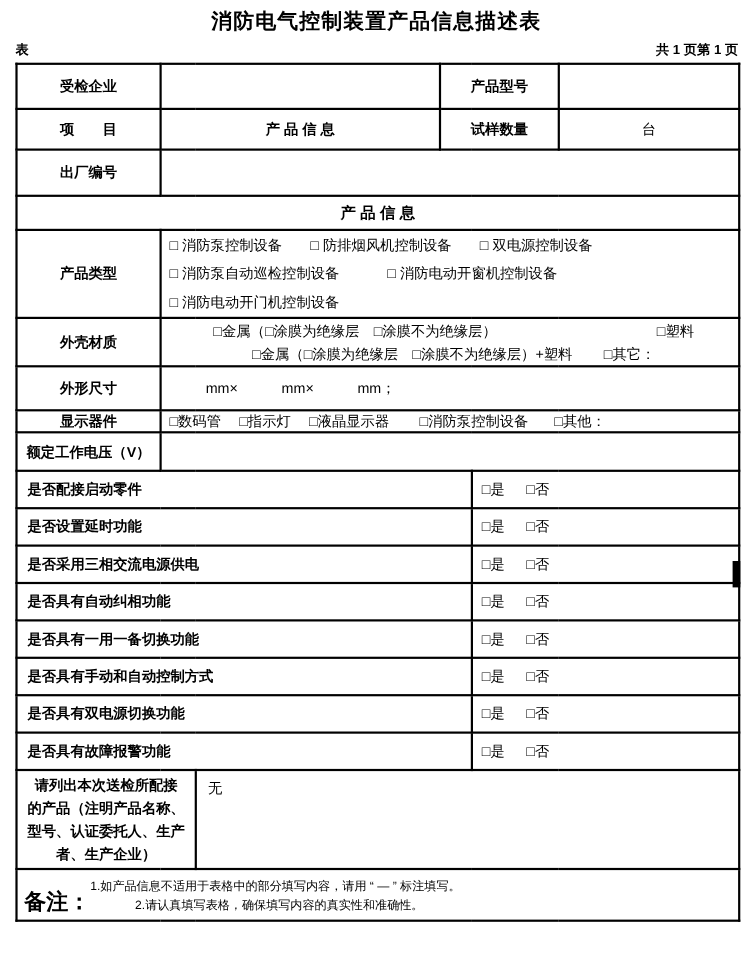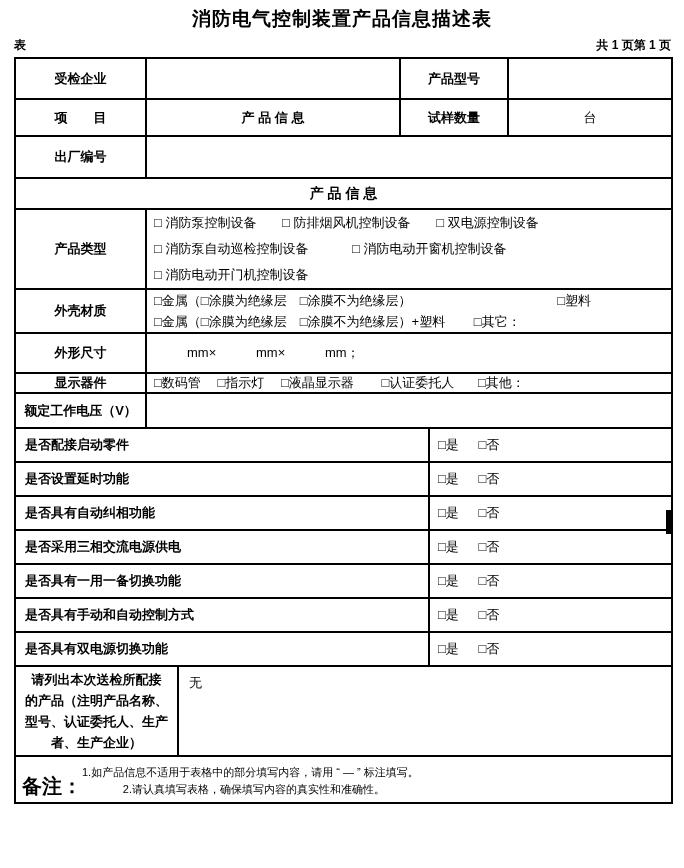--- a/index.html
+++ b/index.html
@@ -11,21 +11,21 @@
              justify-content:space-between;font-size:12px;font-weight:bold;}
   table.main{position:absolute;top:57px;left:14px;width:657px;border-collapse:collapse;
              table-layout:fixed;font-size:13px;}
   td{border:2px solid #000;padding:0;overflow:hidden;}
   .lbl{font-weight:bold;text-align:center;vertical-align:middle;font-size:13px;}
   .center{text-align:center;vertical-align:middle;}
   .fill{vertical-align:middle;}
   .content{padding-left:7px;vertical-align:middle;font-size:13px;}
   .cline{white-space:nowrap;}
   .ptype .cline{line-height:26px;}
-  .shell .cline{line-height:21px;}
+  .shell .cline{line-height:21px;text-align:center;}
   .cb-item{white-space:pre;}
   .ptype .cb-item + .cb-item{margin-left:22px;}
   .ptype .cline.l2 .cb-item + .cb-item{margin-left:40px;}
   .shell .sgap1{margin-left:142px;}
   .shell .sgap2{margin-left:25px;}
   .disp .cb-item + .cb-item{margin-left:13px;}
   .disp .cb-item:nth-of-type(4){margin-left:24px;}
   .disp .cb-item:nth-of-type(5){margin-left:20px;}
   .dim{white-space:pre;padding-left:40px;}
   .hdr-cell{font-weight:bold;text-align:center;vertical-align:middle;font-size:14px;}
@@ -130,21 +130,21 @@
         <td class="lbl">外形尺寸</td>
         <td class="content dim" colspan="5">mm×           mm×           mm；</td>
       </tr>
 
       <tr class="h-disp">
         <td class="lbl">显示器件</td>
         <td class="content disp" colspan="5">
           <span class="cb-item">□数码管</span>
           <span class="cb-item">□指示灯</span>
           <span class="cb-item">□液晶显示器</span>
-          <span class="cb-item">□认证委托人</span>
+          <span class="cb-item">□消防泵控制设备</span>
           <span class="cb-item">□其他：</span>
         </td>
       </tr>
 
       <tr class="h-volt">
         <td class="lbl">额定工作电压（V）</td>
         <td class="fill" colspan="5"></td>
       </tr>
     </tbody>
 
@@ -164,40 +164,40 @@
         <span class="q-label">是否设置延时功能</span>
       </td>
       <td class="ac" colspan="2">
         <span class="cb-item">□是</span>
         <span class="cb-item ans-gap">□否</span>
       </td>
     </tr>
 
     <tr>
       <td class="qc" colspan="4">
+        <span class="q-label">是否采用三相交流电源供电</span>
+      </td>
+      <td class="ac" colspan="2">
+        <span class="cb-item">□是</span>
+        <span class="cb-item ans-gap">□否</span>
+      </td>
+    </tr>
+
+    <tr>
+      <td class="qc" colspan="4">
         <span class="q-label">是否具有自动纠相功能</span>
       </td>
       <td class="ac" colspan="2">
         <span class="cb-item">□是</span>
         <span class="cb-item ans-gap">□否</span>
       </td>
     </tr>
 
     <tr>
       <td class="qc" colspan="4">
-        <span class="q-label">是否采用三相交流电源供电</span>
-      </td>
-      <td class="ac" colspan="2">
-        <span class="cb-item">□是</span>
-        <span class="cb-item ans-gap">□否</span>
-      </td>
-    </tr>
-
-    <tr>
-      <td class="qc" colspan="4">
         <span class="q-label">是否具有一用一备切换功能</span>
       </td>
       <td class="ac" colspan="2">
         <span class="cb-item">□是</span>
         <span class="cb-item ans-gap">□否</span>
       </td>
     </tr>
 
     <tr>
       <td class="qc" colspan="4">
@@ -212,20 +212,29 @@
     <tr>
       <td class="qc" colspan="4">
         <span class="q-label">是否具有双电源切换功能</span>
       </td>
       <td class="ac" colspan="2">
         <span class="cb-item">□是</span>
         <span class="cb-item ans-gap">□否</span>
       </td>
     </tr>
 
+    <tr>
+      <td class="qc" colspan="4">
+        <span class="q-label">是否具有故障报警功能</span>
+      </td>
+      <td class="ac" colspan="2">
+        <span class="cb-item">□是</span>
+        <span class="cb-item ans-gap">□否</span>
+      </td>
+    </tr>
   </tbody>
 
     <tbody>
       <tr class="h-acc">
         <td class="lbl acc-lbl" colspan="2">请列出本次送检所配接
 的产品（注明产品名称、
 型号、认证委托人、生产
 者、生产企业）</td>
         <td class="acc-val" colspan="4">无</td>
       </tr>

